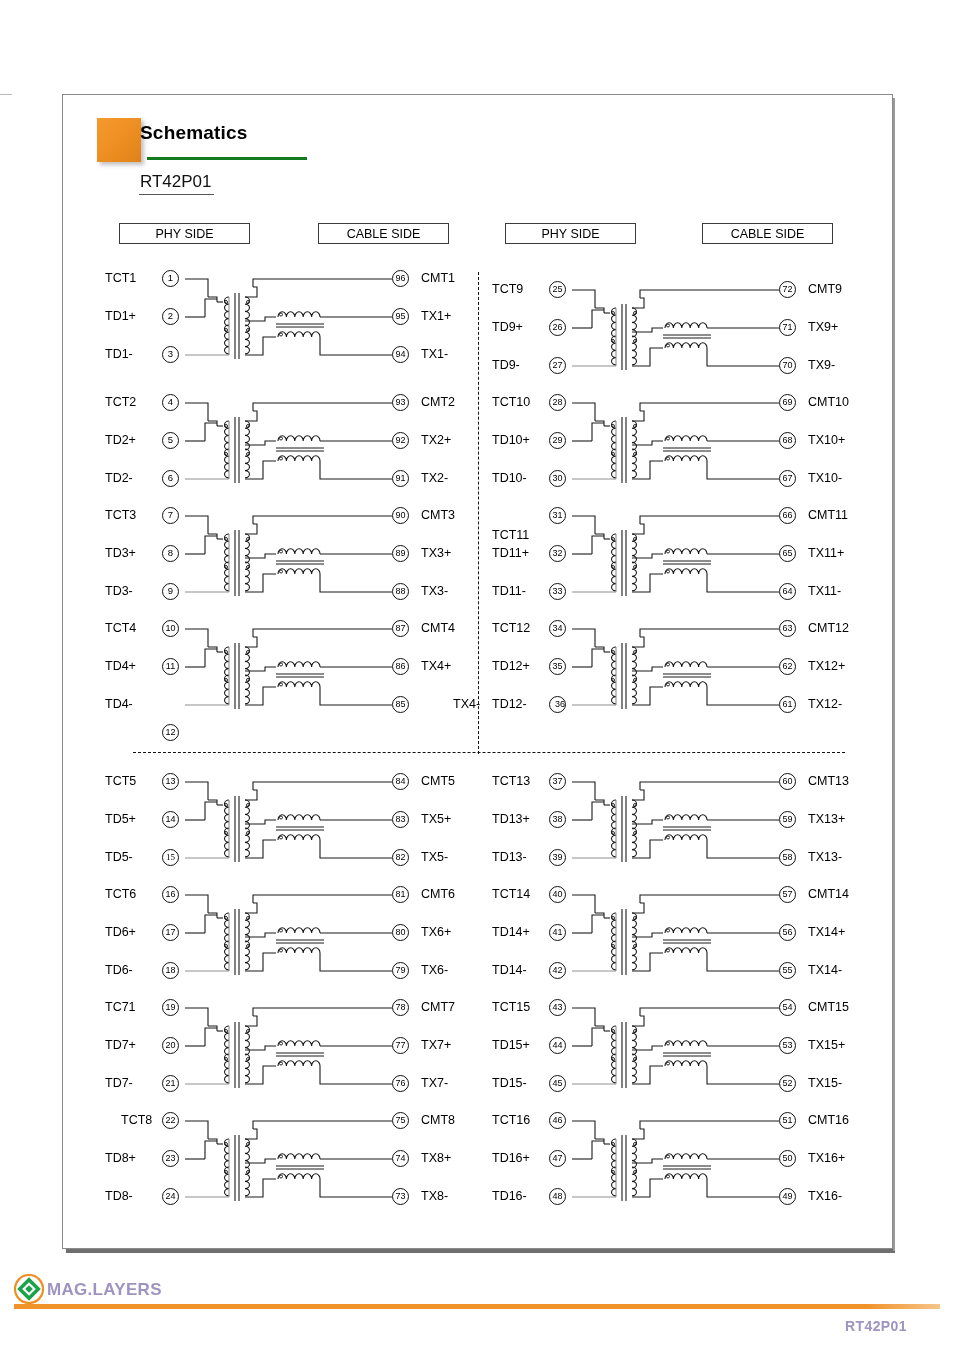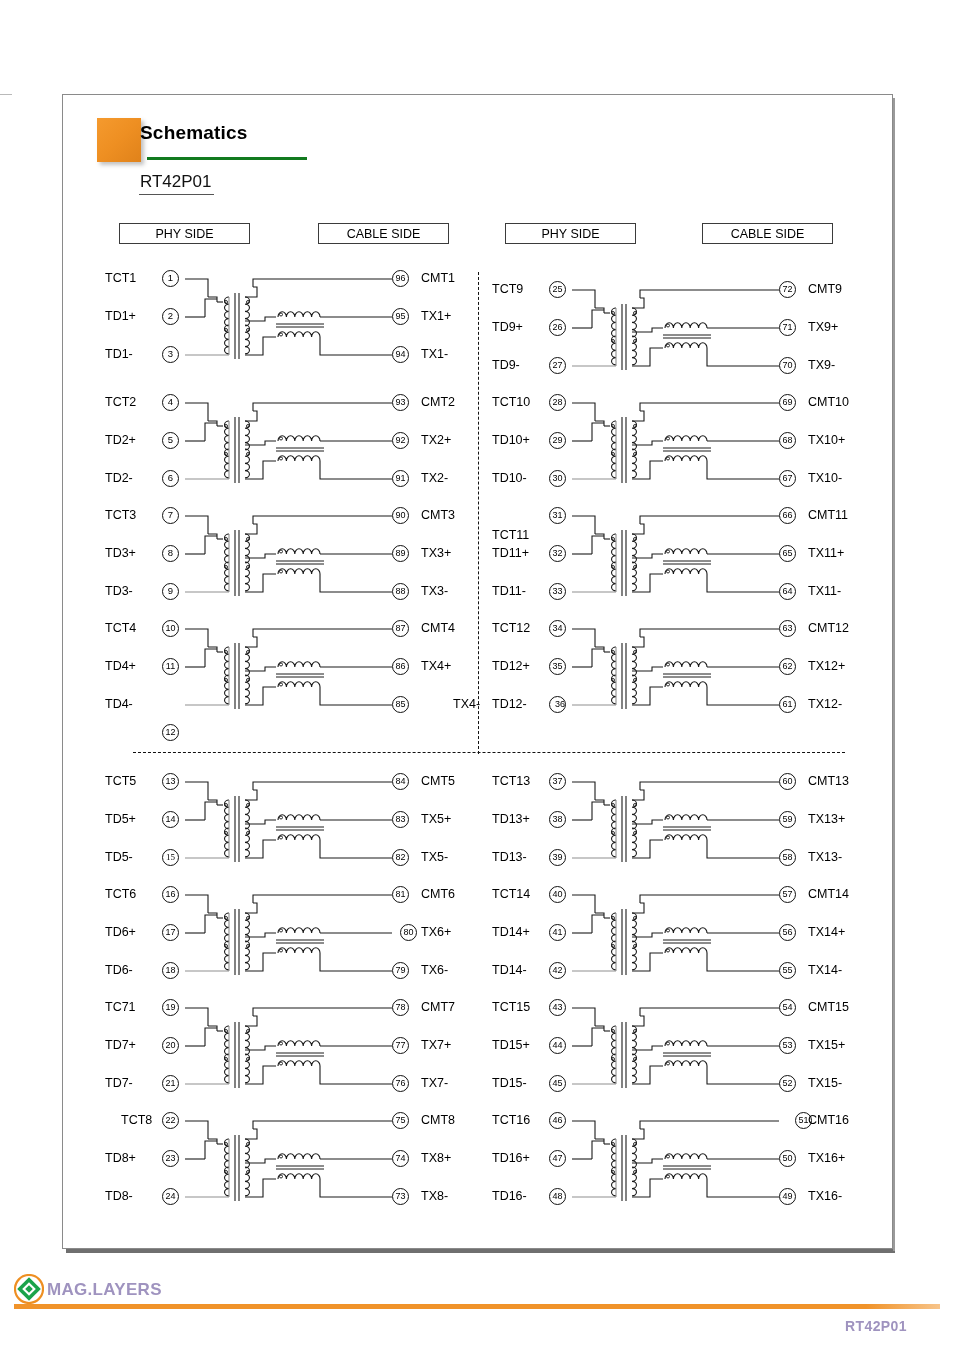--- a/index.html
+++ b/index.html
@@ -558,21 +558,21 @@
         <path d="M 215 76 L 215 94 L 287 94" stroke="#1a1a1a" fill="none" stroke-width="1.1"></path>
       </svg>
       <div class="pin-label" style="left: 0px; top: 10px;">TCT6</div>
       <div class="pin-circle two" style="left: 57px; top: 9px;">16</div>
       <div class="pin-label" style="left: 0px; top: 48px;">TD6+</div>
       <div class="pin-circle two" style="left: 57px; top: 47px;">17</div>
       <div class="pin-label" style="left: 0px; top: 86px;">TD6-</div>
       <div class="pin-circle two" style="left: 57px; top: 85px;">18</div>
       <div class="pin-circle two" style="left: 287px; top: 9px;">81</div>
       <div class="pin-label right-col" style="left: 316px; top: 10px;">CMT6</div>
-      <div class="pin-circle two" style="left: 287px; top: 47px; margin-left: 8px;">80</div>
+      <div class="pin-circle two" style="left: 287px; top: 47px;">80</div>
       <div class="pin-label right-col" style="left: 316px; top: 48px;">TX6+</div>
       <div class="pin-circle two" style="left: 287px; top: 85px;">79</div>
       <div class="pin-label right-col" style="left: 316px; top: 86px;">TX6-</div>
     </div>
     <div class="channel" style="left: 105px; top: 990px;">
       <svg class="sch" viewBox="0 0 360 113" width="360" height="113">
         <path d="M 80 18 L 103 18 L 103 36" stroke="#1a1a1a" fill="none" stroke-width="1.1"></path>
         <path d="M 80 56 L 100 56" stroke="#1a1a1a" fill="none" stroke-width="1.1"></path>
         <path d="M 80 94 L 124 94" stroke="#8f8f8f" fill="none" stroke-width="1.1"></path>
         <path d="M 103 36 L 112 36 L 112 41" stroke="#1a1a1a" fill="none" stroke-width="1.1"></path>
@@ -832,21 +832,21 @@
         <path d="M 158 18 L 287 18" stroke="#1a1a1a" fill="none" stroke-width="1.1"></path>
         <path d="M 215 56 L 287 56" stroke="#1a1a1a" fill="none" stroke-width="1.1"></path>
         <path d="M 215 76 L 215 94 L 287 94" stroke="#1a1a1a" fill="none" stroke-width="1.1"></path>
       </svg>
       <div class="pin-label" style="left: 0px; top: 10px;">TCT16</div>
       <div class="pin-circle two" style="left: 57px; top: 9px;">46</div>
       <div class="pin-label" style="left: 0px; top: 48px;">TD16+</div>
       <div class="pin-circle two" style="left: 57px; top: 47px;">47</div>
       <div class="pin-label" style="left: 0px; top: 86px;">TD16-</div>
       <div class="pin-circle two" style="left: 57px; top: 85px;">48</div>
-      <div class="pin-circle two" style="left: 287px; top: 9px; margin-left: 16px;">51</div>
+      <div class="pin-circle two" style="left: 287px; top: 9px;">51</div>
       <div class="pin-label right-col" style="left: 316px; top: 10px;">CMT16</div>
       <div class="pin-circle two" style="left: 287px; top: 47px;">50</div>
       <div class="pin-label right-col" style="left: 316px; top: 48px;">TX16+</div>
       <div class="pin-circle two" style="left: 287px; top: 85px;">49</div>
       <div class="pin-label right-col" style="left: 316px; top: 86px;">TX16-</div>
     </div>
   </div>
 
 <div style="position:absolute;left:14px;top:1274px;width:30px;height:30px;">
   <svg width="30" height="30" viewBox="0 0 30 30">

